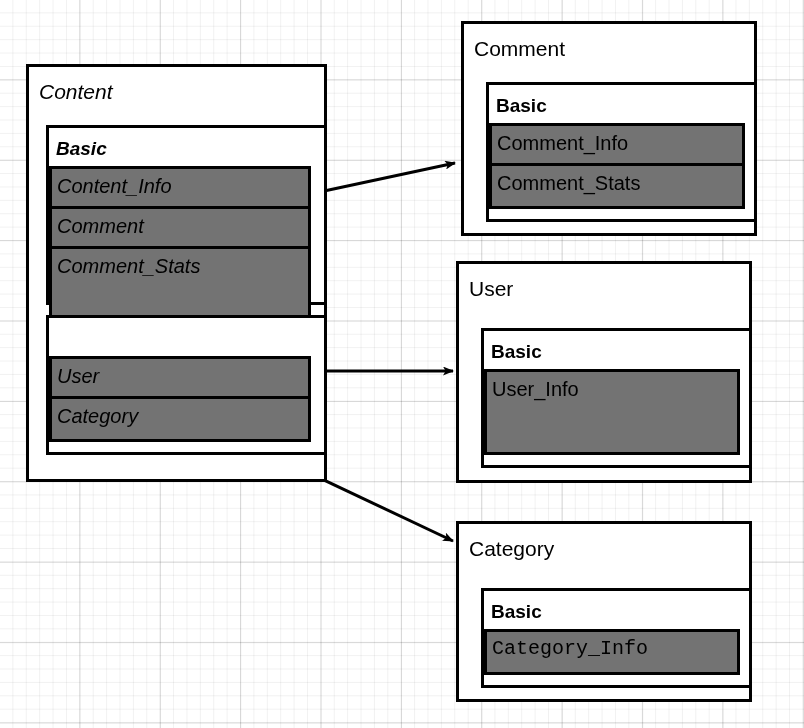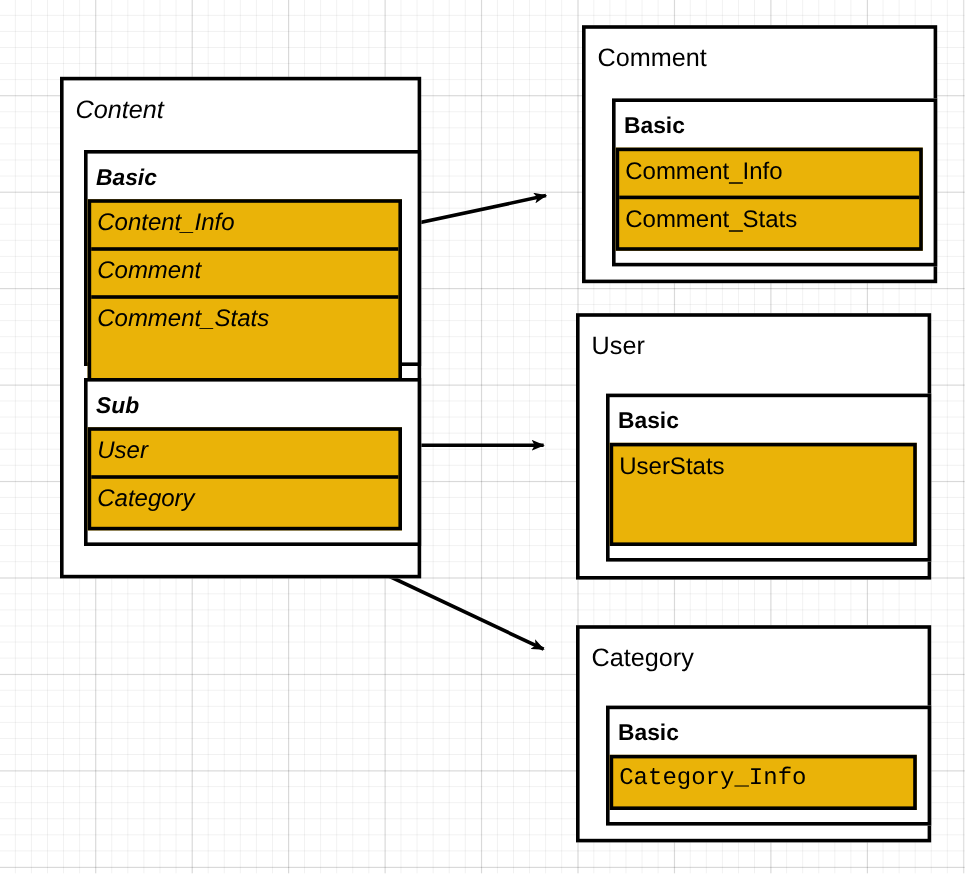--- a/index.html
+++ b/index.html
@@ -26,21 +26,20 @@
     overflow: hidden;
     font-family: "Liberation Sans", sans-serif;
   }
 
   
   .uml-class {
     position: absolute;
     box-sizing: border-box;
     border: 3px solid #000000;
     background: #ffffff;
-    margin-left: 24px;
   }
   .class-title {
     font-size: 21px;
     line-height: 1;
     color: #000000;
     padding: 14px 0 0 10px;
     white-space: nowrap;
   }
 
   
@@ -56,21 +55,21 @@
     line-height: 1;
     color: #000000;
     padding: 11px 15px 0 7px;
     white-space: nowrap;
   }
   
   .attr-list {
     position: absolute;
     box-sizing: border-box;
     border: 3px solid #000000;
-    background: #eab308;
+    background: #737373;
   }
   .attr-row {
     box-sizing: border-box;
     height: 40px;
     font-size: 20px;
     line-height: 34px;
     color: #000000;
     padding-left: 5px;
     white-space: nowrap;
     border-bottom: 3px solid #000000;
@@ -107,21 +106,20 @@
     <div class="compartment" style="left:17px; top:58px; width:281px; height:180px;">
       <div class="compartment-title">Basic</div>
       <div class="attr-list" style="left:0px; top:38px; width:262px; height:162px;">
         <div class="attr-row">Content_Info</div>
         <div class="attr-row">Comment</div>
         <div class="attr-row">Comment_Stats</div>
       </div>
     </div>
 
     <div class="compartment" style="left:17px; top:248px; width:281px; height:140px;">
-      <div class="compartment-title">Sub</div>
       <div class="attr-list" style="left:0px; top:38px; width:262px; height:86px;">
         <div class="attr-row">User</div>
         <div class="attr-row">Category</div>
       </div>
     </div>
   </div>
 
   <div class="uml-class" style="left:461px; top:21px; width:296px; height:215px;">
     <div class="class-title">Comment</div>
 
@@ -133,21 +131,21 @@
       </div>
     </div>
   </div>
 
   <div class="uml-class" style="left:456px; top:261px; width:296px; height:222px;">
     <div class="class-title">User</div>
 
     <div class="compartment" style="left:22px; top:64px; width:271px; height:140px;">
       <div class="compartment-title">Basic</div>
       <div class="attr-list" style="left:0px; top:38px; width:256px; height:86px;">
-        <div class="attr-row">UserStats</div>
+        <div class="attr-row">User_Info</div>
       </div>
     </div>
   </div>
 
   <div class="uml-class" style="left:456px; top:521px; width:296px; height:181px;">
     <div class="class-title">Category</div>
 
     <div class="compartment" style="left:22px; top:64px; width:271px; height:100px;">
       <div class="compartment-title">Basic</div>
       <div class="attr-list" style="left:0px; top:38px; width:256px; height:46px;font-family:Liberation Mono, monospace;">

